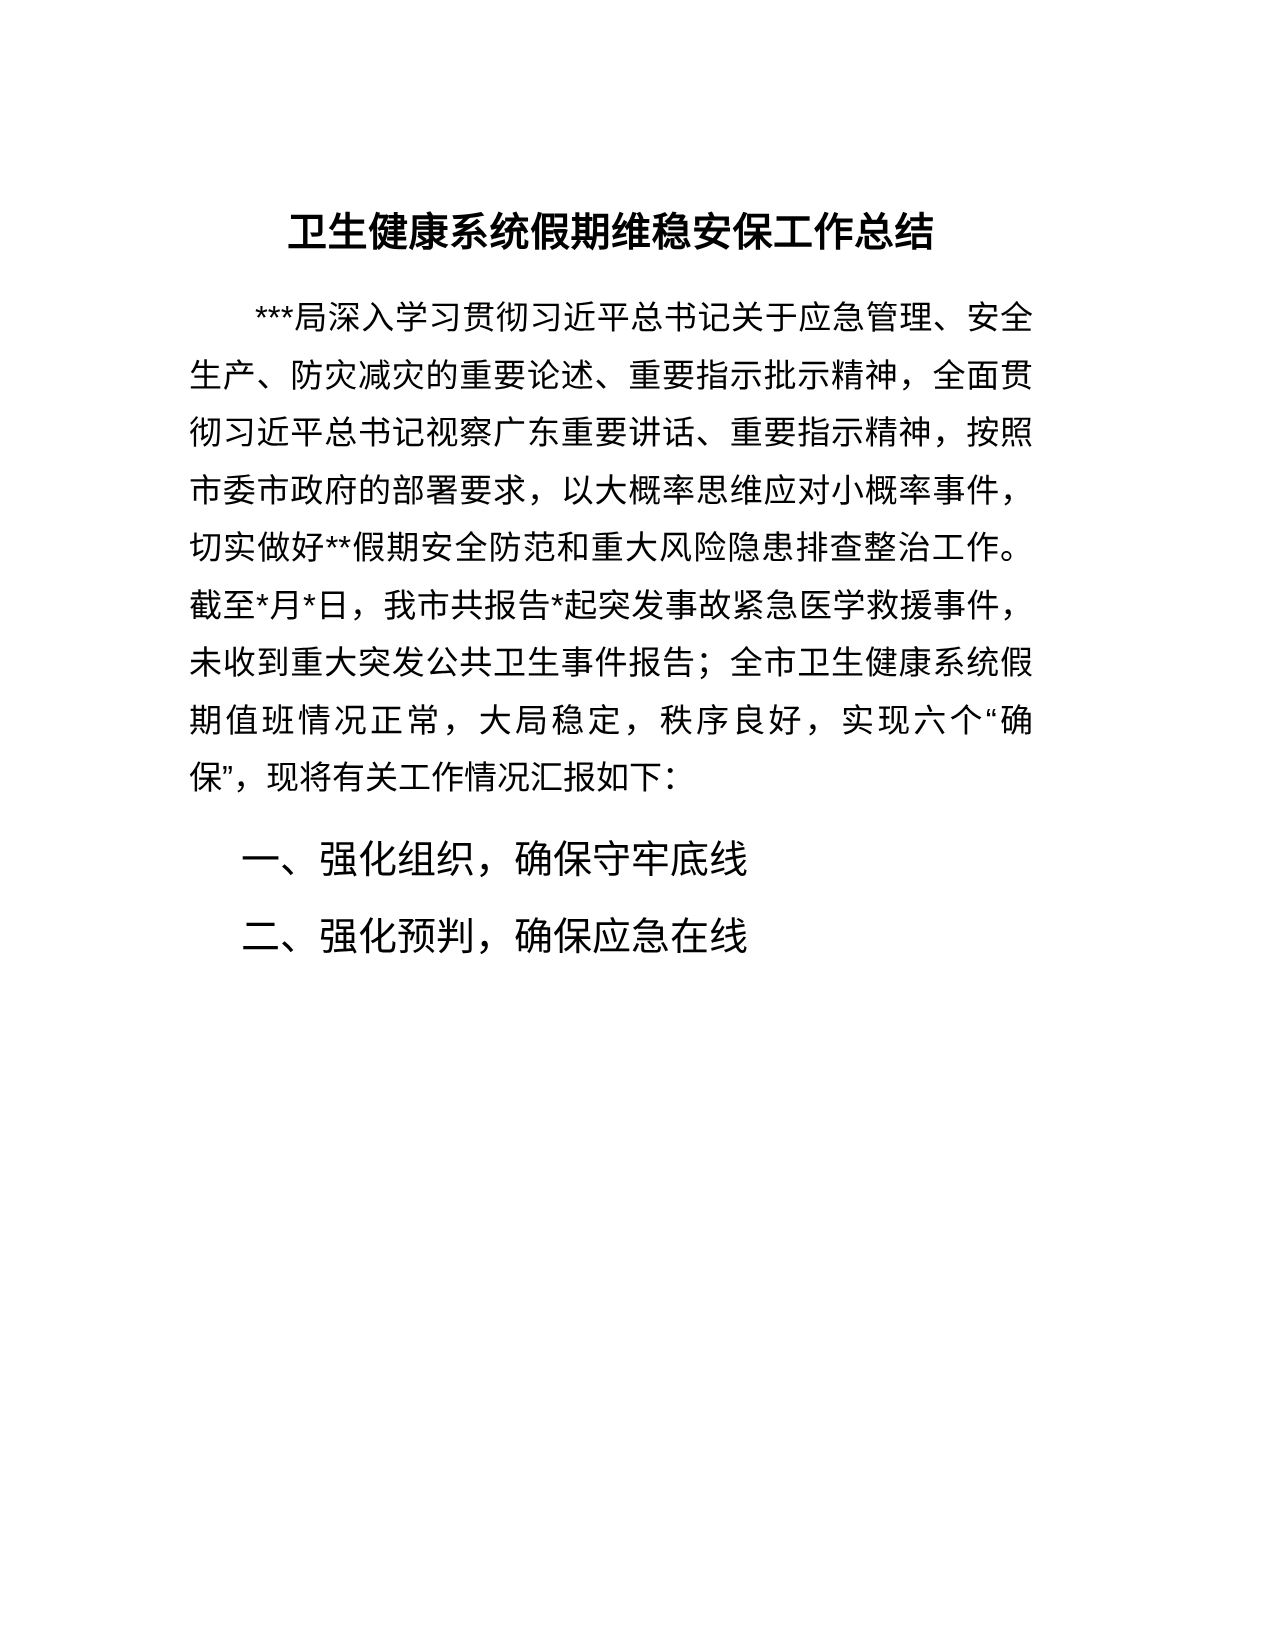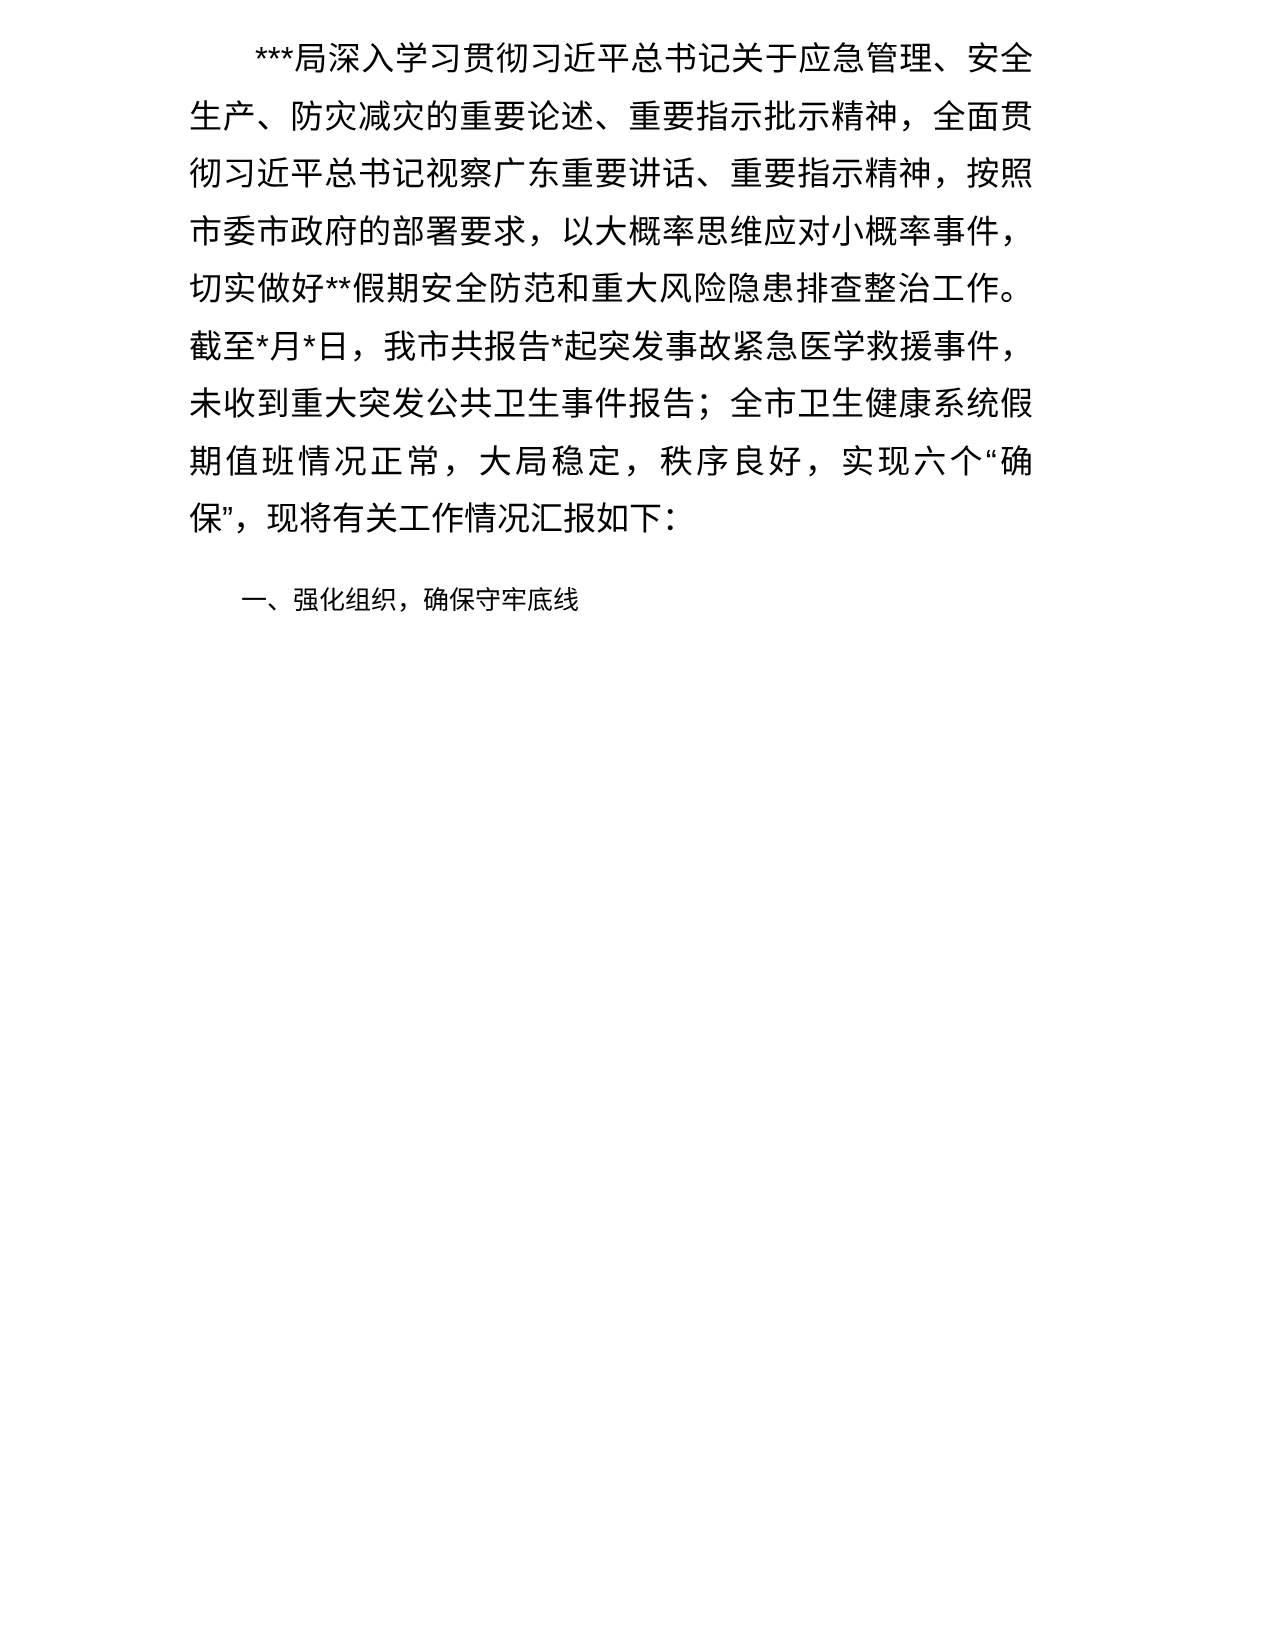--- a/index.html
+++ b/index.html
@@ -45,21 +45,21 @@
     text-align: justify;
     text-justify: inter-ideograph;
     text-align-last: left;
     margin: 14px;
     text-indent: 66px;
     color: #000000;
     word-break: break-all;
   }
 
   .section-heading {
-    font-size: 26px;
+    font-size: 39px;
     line-height: 57.5px;
     margin: 0;
     text-indent: 66px;
     text-align: left;
     color: #000000;
     white-space: nowrap;
   }
 
   .spacer-after-title {
     height: 16px;
@@ -68,29 +68,31 @@
   .gap {
     height: 10px;
   }
 </style>
 </head>
 <body>
 
 <div class="page">
   <div class="content">
 
+    <h1 class="doc-title">卫生健康系统假期维稳安保工作总结</h1>
 
     <div class="spacer-after-title"></div>
 
     <p class="body-para">***局深入学习贯彻习近平总书记关于应急管理、安全生产、防灾减灾的重要论述、重要指示批示精神，全面贯彻习近平总书记视察广东重要讲话、重要指示精神，按照市委市政府的部署要求，以大概率思维应对小概率事件，切实做好**假期安全防范和重大风险隐患排查整治工作。截至*月*日，我市共报告*起突发事故紧急医学救援事件，未收到重大突发公共卫生事件报告；全市卫生健康系统假期值班情况正常，大局稳定，秩序良好，实现六个“确保”，现将有关工作情况汇报如下：</p>
 
     <div class="gap"></div>
 
     <p class="section-heading">一、强化组织，确保守牢底线</p>
 
     <div class="gap"></div>
 
 
     <div class="gap"></div>
 
+    <p class="section-heading">二、强化预判，确保应急在线</p>
 
   </div>
 </div>
 
 </body></html>

